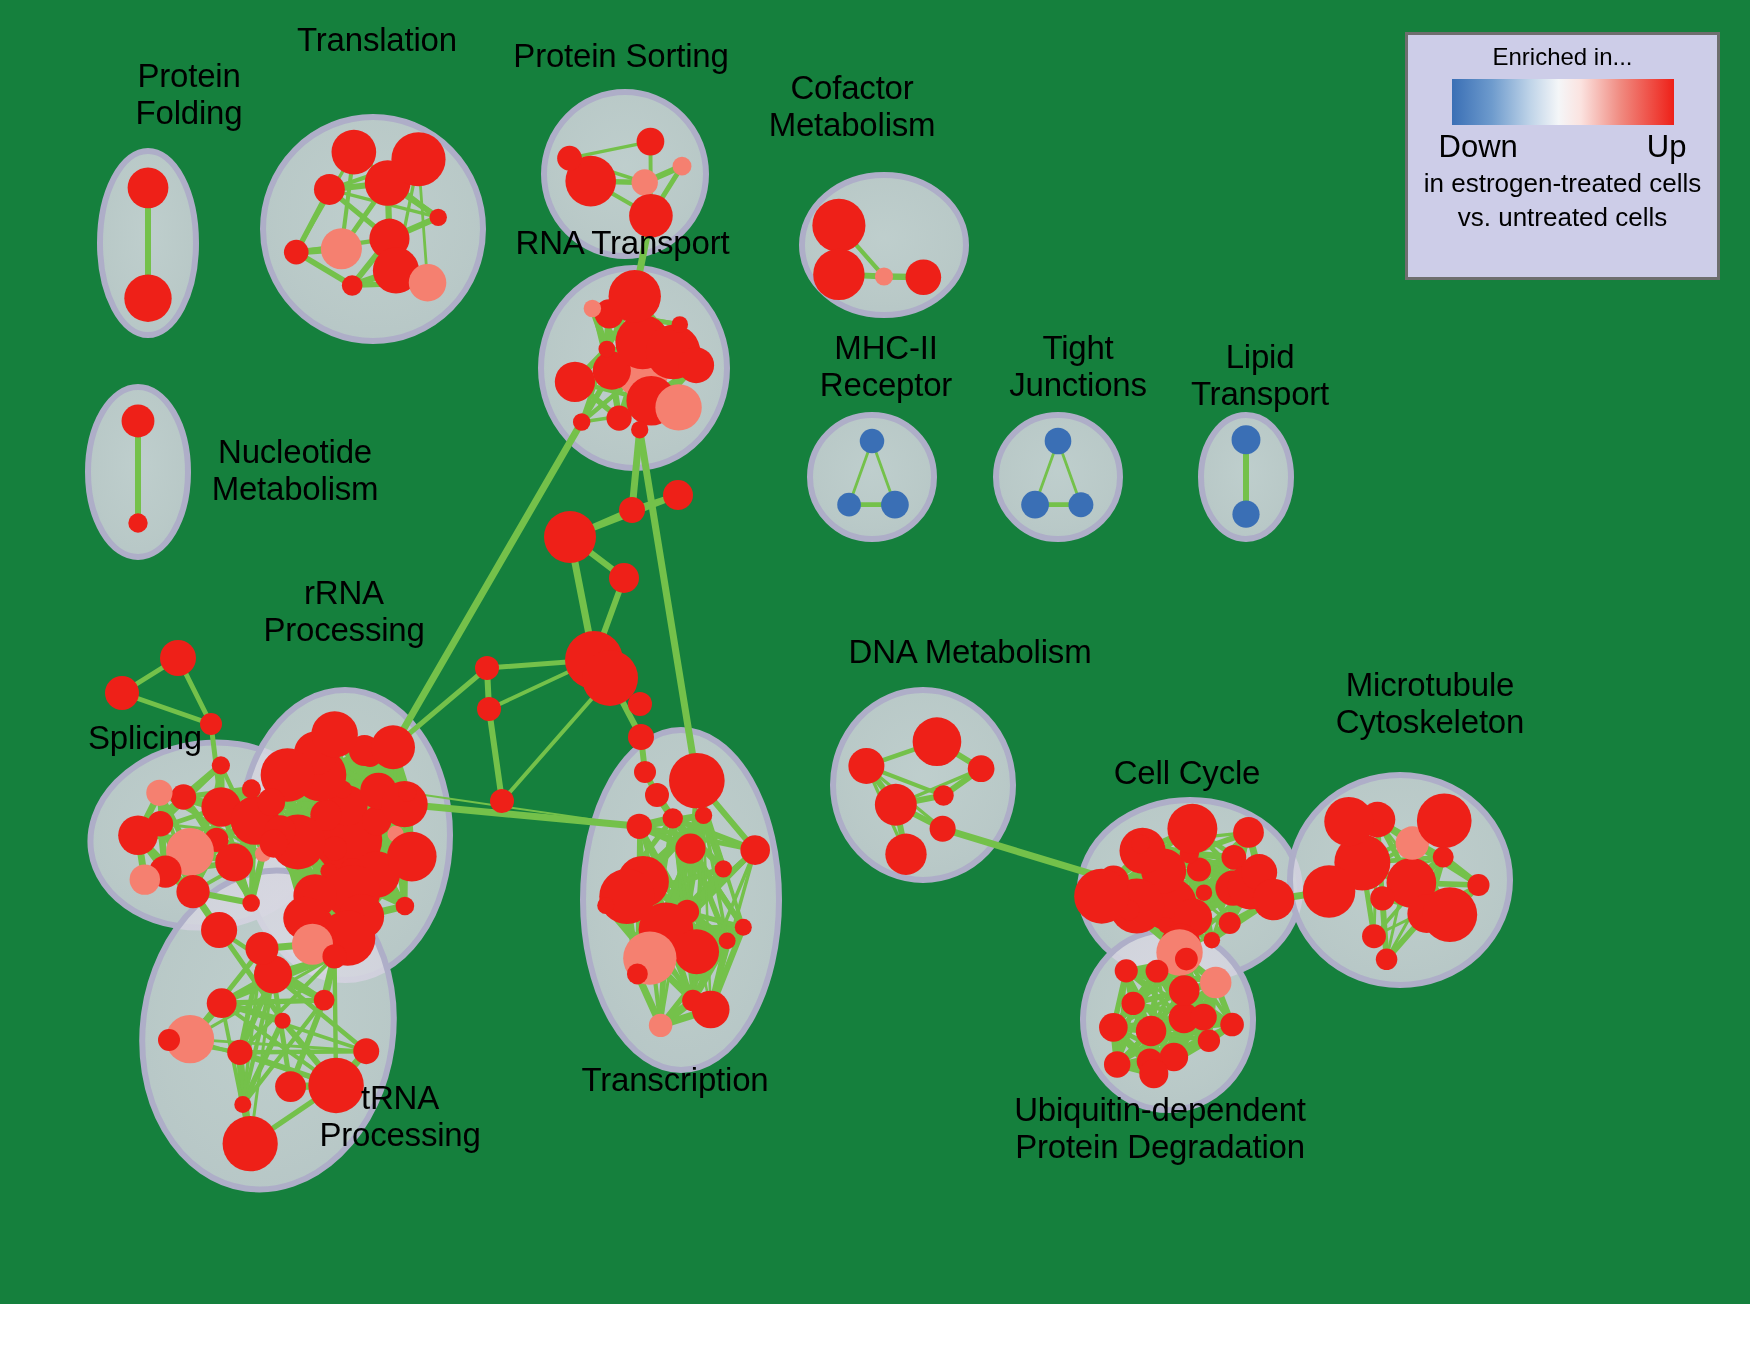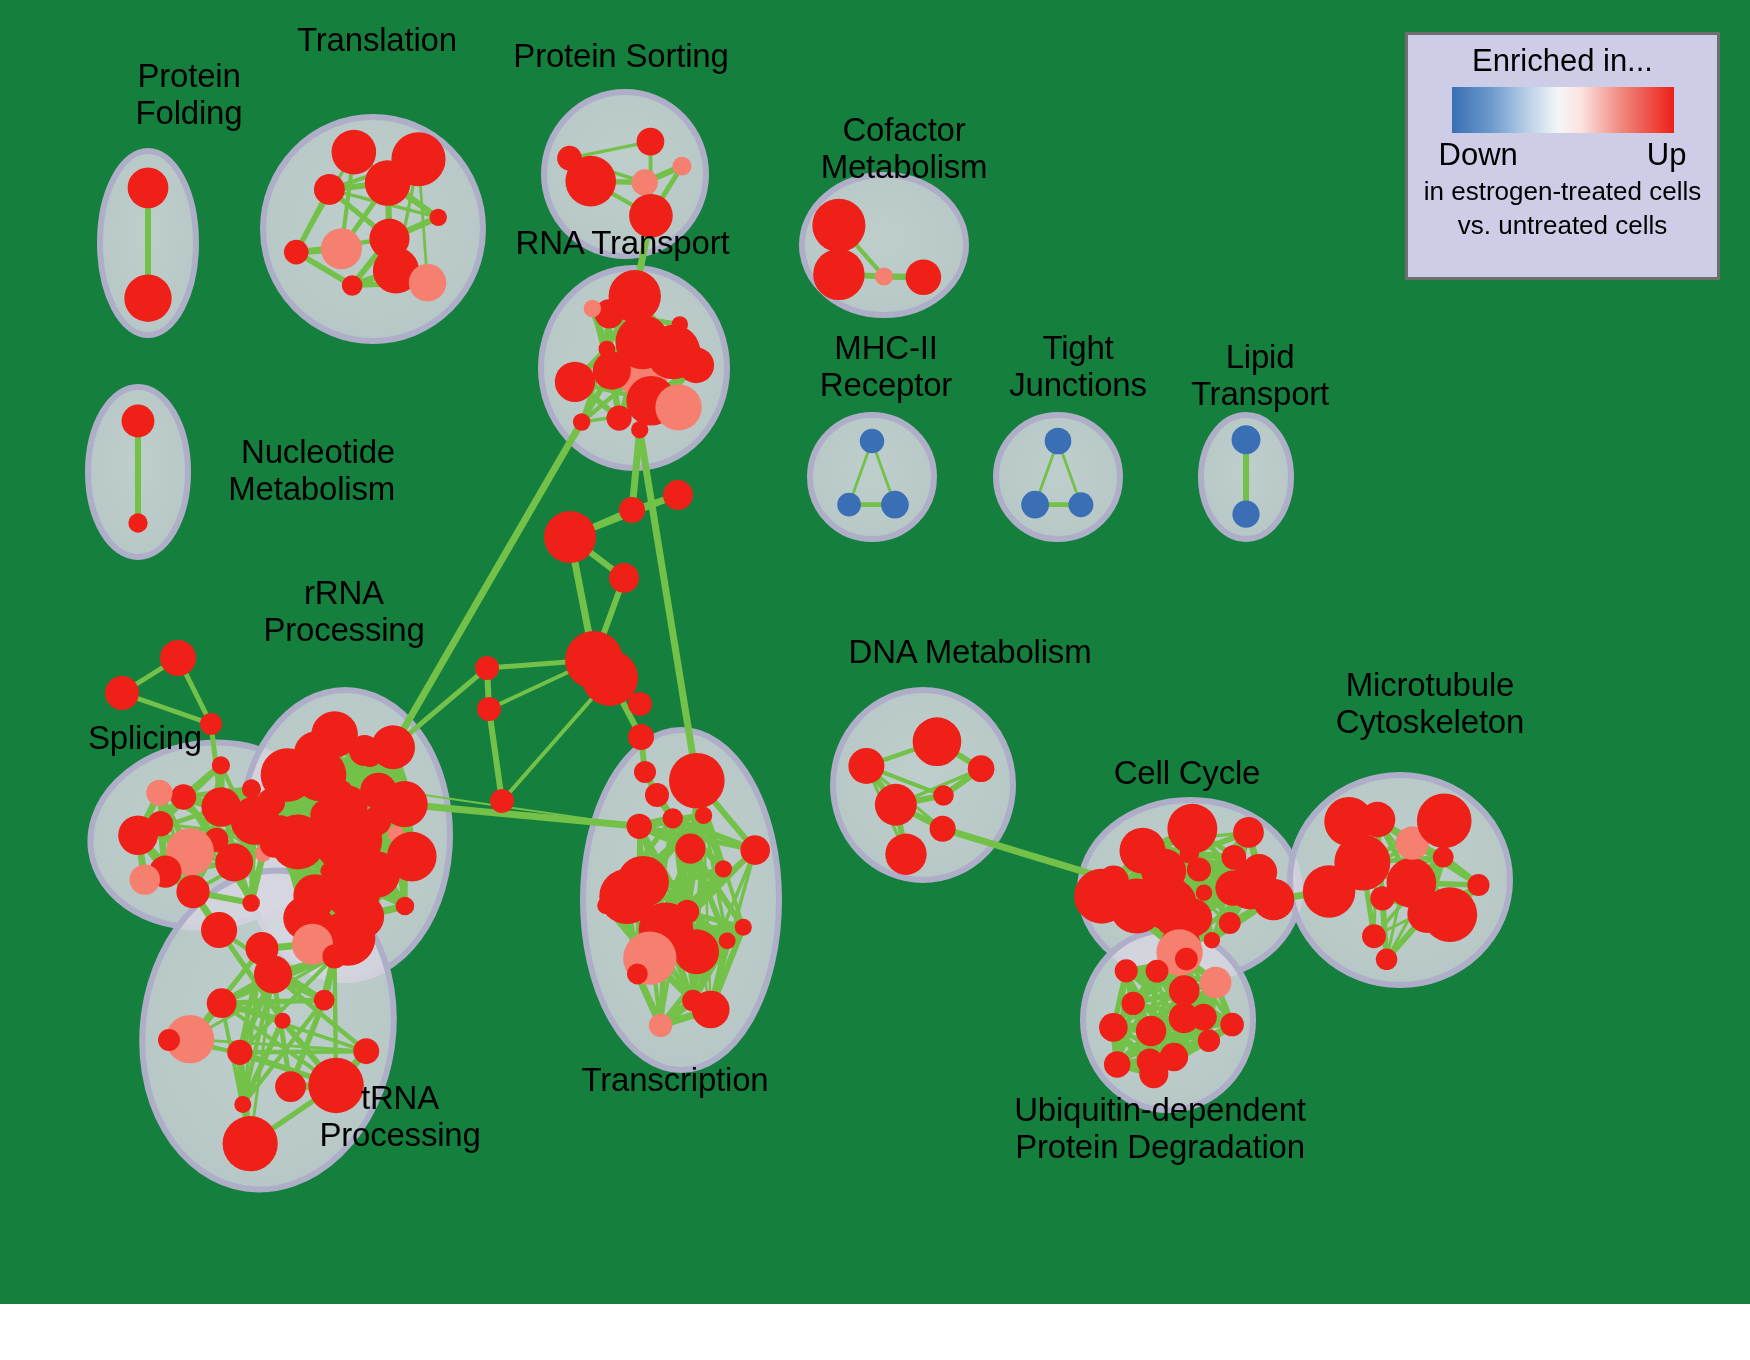--- a/index.html
+++ b/index.html
@@ -26,21 +26,21 @@
   #legend{
     position:absolute;
     left:1405px;top:32px;
     width:315px;height:248px;
     border:3px solid #6e6e6e;
     background:#cdcde8;
     box-sizing:border-box;
     display:flex;flex-direction:column;align-items:center;
     padding-top:8px;
   }
-  #legend .lg-title{font-size:31px;color:#000;margin-bottom:8px;}
+  #legend .lg-title{font-size:24px;color:#000;margin-bottom:8px;}
   #legend .lg-bar{
     width:222px;height:46px;
     background:linear-gradient(to right,#3a6fb5 0%,#6e9bcd 18%,#bed3e8 35%,#f4f6f8 48%,#fbe3e0 58%,#f08a80 76%,#ee2018 100%);
   }
   #legend .lg-ends{
     width:248px;display:flex;justify-content:space-between;
     font-size:31px;color:#000;margin-top:4px;align-items:center;
   }
   #legend .lg-sub{font-size:26px;color:#000;text-align:right;line-height:1.18;margin-top:3px;}
 </style>
@@ -1112,23 +1112,23 @@
         <circle cx="169" cy="1040" r="11" fill="#ee2018"></circle>
       </g>
   </svg>
 
   <div id="labels">
       <div class="lbl" style="left: 84px; top: 58px; width: 210px;">Protein
 Folding</div>
       <div class="lbl" style="left: 262px; top: 22px; width: 230px;">Translation</div>
       <div class="lbl" style="left: 496px; top: 38px; width: 250px;">Protein Sorting</div>
       <div class="lbl" style="left: 505px; top: 225px; width: 235px;">RNA Transport</div>
-      <div class="lbl" style="left: 804px; top: 70px; width: 200px; margin-top: 42px;">Cofactor
+      <div class="lbl" style="left: 752px; top: 70px; width: 200px;">Cofactor
 Metabolism</div>
-      <div class="lbl" style="left: 195px; top: 434px; width: 200px; text-align: right;">Nucleotide
+      <div class="lbl" style="left: 195px; top: 434px; width: 200px;">Nucleotide
 Metabolism</div>
       <div class="lbl" style="left: 796px; top: 330px; width: 180px;">MHC-II
 Receptor</div>
       <div class="lbl" style="left: 988px; top: 330px; width: 180px;">Tight
 Junctions</div>
       <div class="lbl" style="left: 1170px; top: 339px; width: 180px;">Lipid
 Transport</div>
       <div class="lbl" style="left: 60px; top: 720px; width: 170px;">Splicing</div>
       <div class="lbl" style="left: 244px; top: 575px; width: 200px;">rRNA
 Processing</div>

